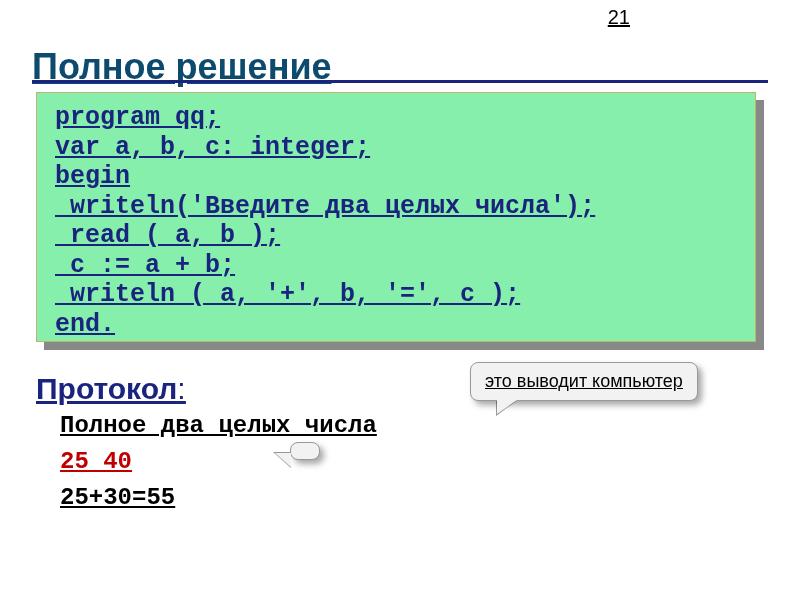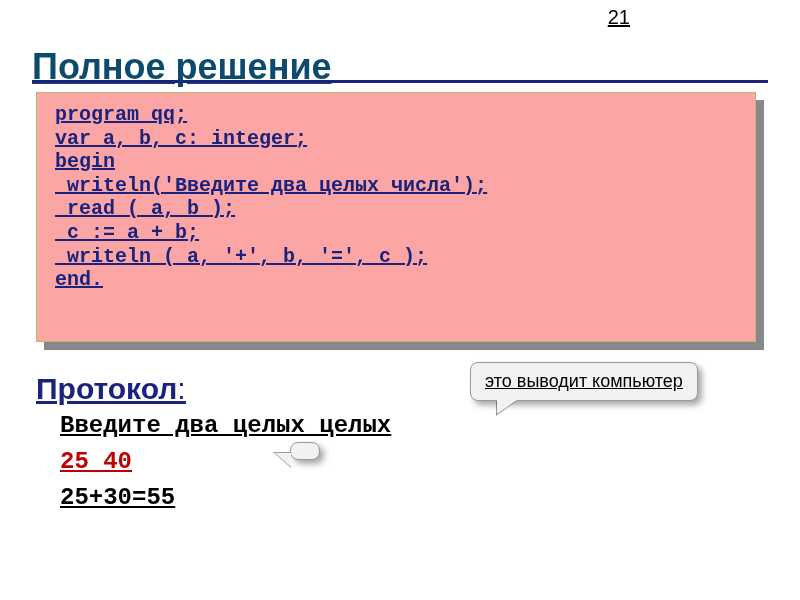--- a/index.html
+++ b/index.html
@@ -42,25 +42,25 @@
     width: 720px;
     height: 250px;
     background: #888;
   }
   .code-box {
     position: absolute;
     top: 92px;
     left: 36px;
     width: 720px;
     height: 250px;
-    background: #fca5a5;
+    background: #86efac;
     border: 1px solid #bdb76b;
     padding: 10px 18px;
     font-family: "Courier New", monospace;
-    font-size: 20px;
+    font-size: 25px;
     font-weight: bold;
     color: #1a237e;
     line-height: 1.18;
     white-space: pre;
   }
   .proto-label {
     position: absolute;
     top: 372px;
     left: 36px;
     font-size: 30px;
@@ -147,21 +147,21 @@
 <span> writeln('Введите два целых числа');</span>
 <span> read ( a, b );</span>
 <span> c := a + b;</span>
 <span> writeln ( a, '+', b, '=', c );</span>
 <span>end.</span></div>
 
 <div class="proto-label">
   <b>Протокол</b><span>:</span>
 </div>
 
-<div class="proto-line proto-1">Введите два целых целых</div>
+<div class="proto-line proto-1">Полное два целых числа</div>
 <div class="proto-line proto-2">25 40</div>
 <div class="proto-line proto-3">25+30=55</div>
 
 <div class="callout c1">
   <span>это выводит компьютер</span>
   <div class="tail-border"></div>
   <div class="tail"></div>
 </div>
 
 <div class="callout c2">

